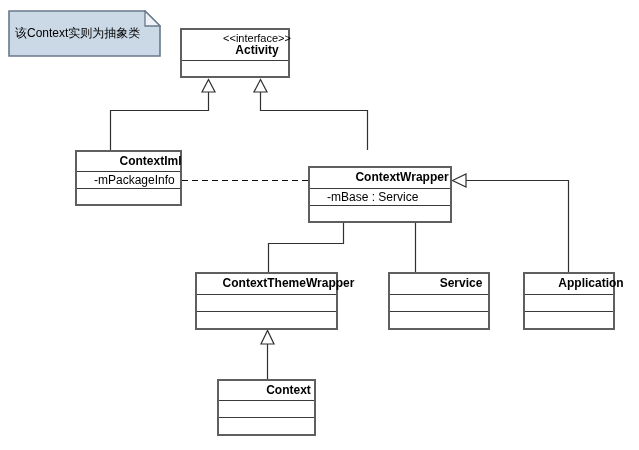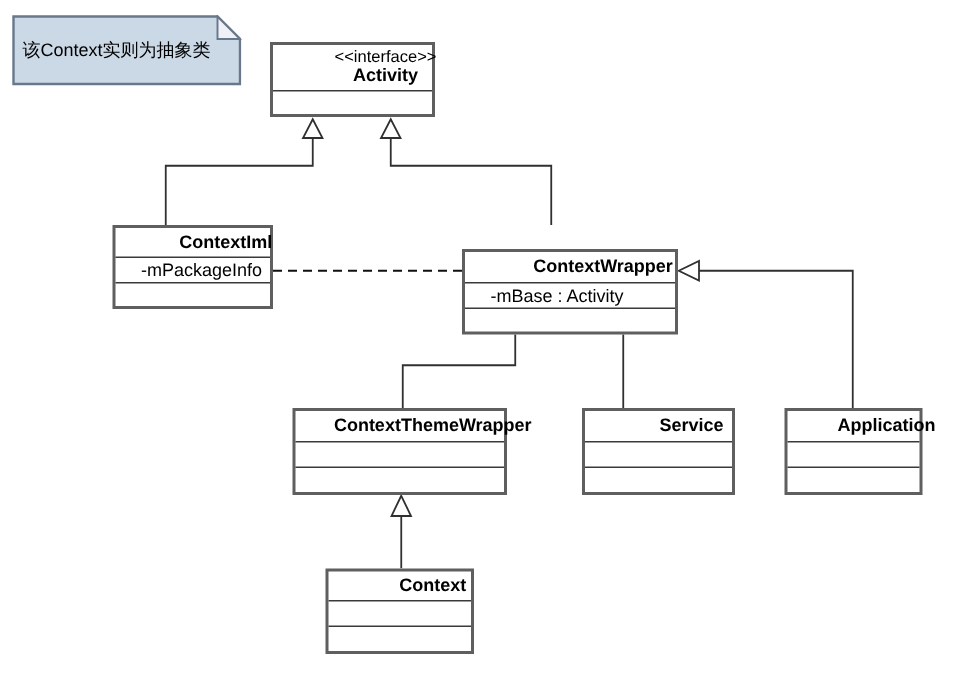--- a/index.html
+++ b/index.html
@@ -87,21 +87,21 @@
   </div>
 
   <div class="cls" style="left:75px;top:150px;width:107px;height:56px">
     <div class="title" style="height:19px">ContextIml</div>
     <div class="row" style="height:17px">-mPackageInfo</div>
     <div class="row" style="height:16px"></div>
   </div>
 
   <div class="cls" style="left:308px;top:166px;width:144px;height:57px">
     <div class="title" style="height:20px">ContextWrapper</div>
-    <div class="row" style="height:17px">-mBase : Activity</div>
+    <div class="row" style="height:17px">-mBase : Service</div>
     <div class="row" style="height:16px"></div>
   </div>
 
   <div class="cls" style="left:195px;top:272px;width:143px;height:58px">
     <div class="title" style="height:20px">ContextThemeWrapper</div>
     <div class="row" style="height:17px"></div>
     <div class="row" style="height:17px"></div>
   </div>
 
   <div class="cls" style="left:388px;top:272px;width:102px;height:58px">

